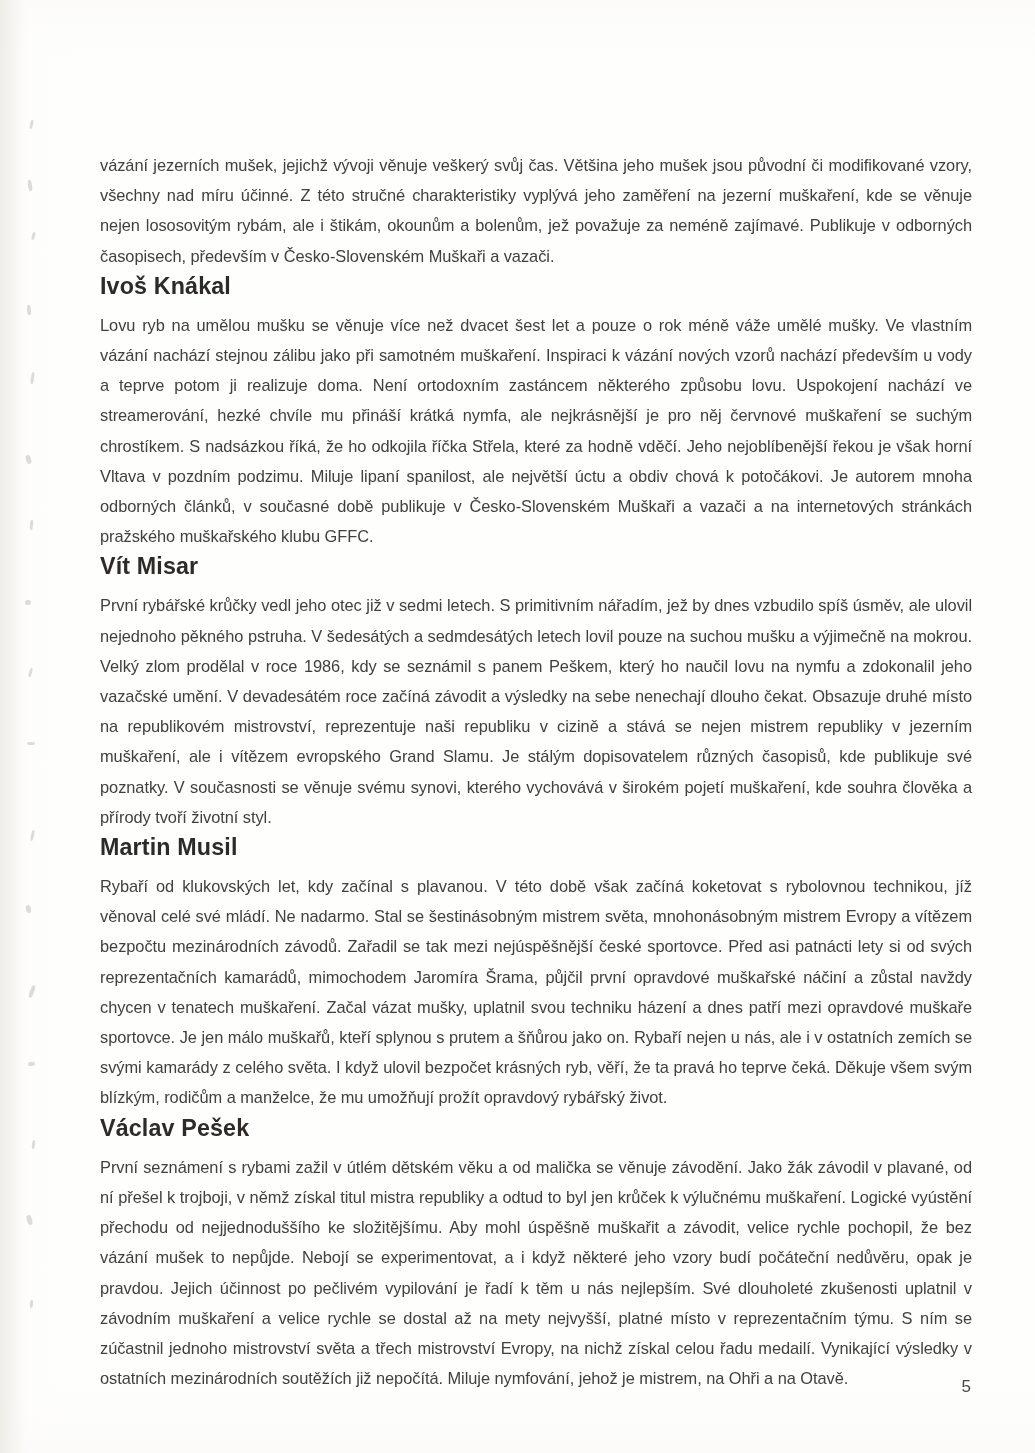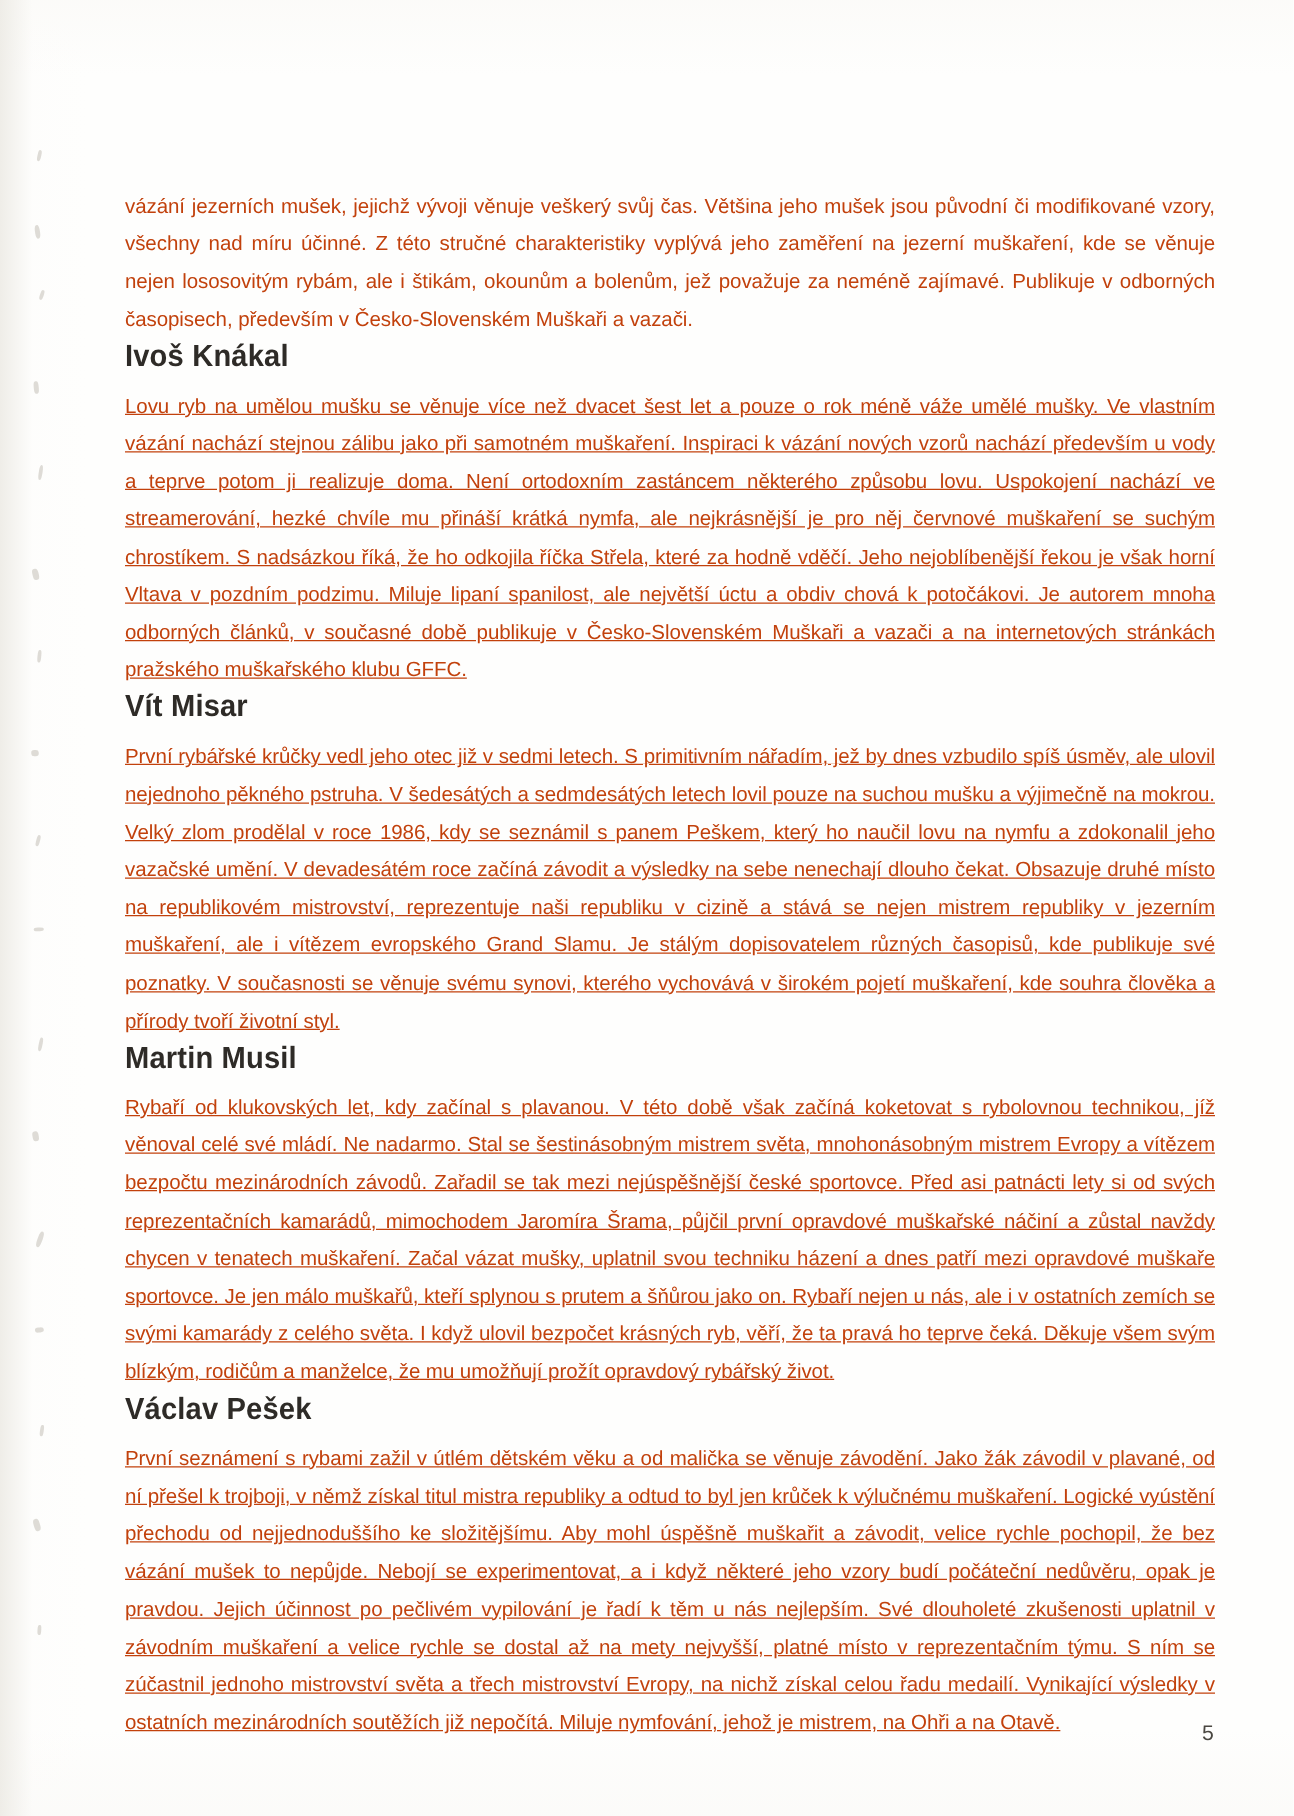--- a/index.html
+++ b/index.html
@@ -52,21 +52,21 @@
 
   .content {
     position: absolute;
     left: 100px;
     top: 150px;
     width: 872px;
   }
 
   p.body-text {
     margin: 0;
-    color: #c2410c;
+    color: #404040;
     font-size: 16.4px;
     line-height: 30.2px;
     text-align: justify;
     text-justify: inter-word;
     letter-spacing: -0.05px;
     -webkit-font-smoothing: antialiased;
   }
 
   h2.section-heading {
     margin: 0;
@@ -77,21 +77,21 @@
     letter-spacing: 0.15px;
     transform: scaleX(0.95);
     transform-origin: left center;
   }
 
   .sec-knakal  { margin-top: 30px; }
   .sec-misar   { margin-top: 50px; }
   .sec-musil   { margin-top: 50px; }
   .sec-pesek   { margin-top: 48px; }
 
-  .section-heading + p.body-text { margin-top: 9px; text-decoration: underline; }
+  .section-heading + p.body-text { margin-top: 9px; }
 
   .page-number {
     position: absolute;
     right: 64px;
     bottom: 56px;
     color: #4a4741;
     font-size: 17px;
     line-height: 20px;
   }
 

